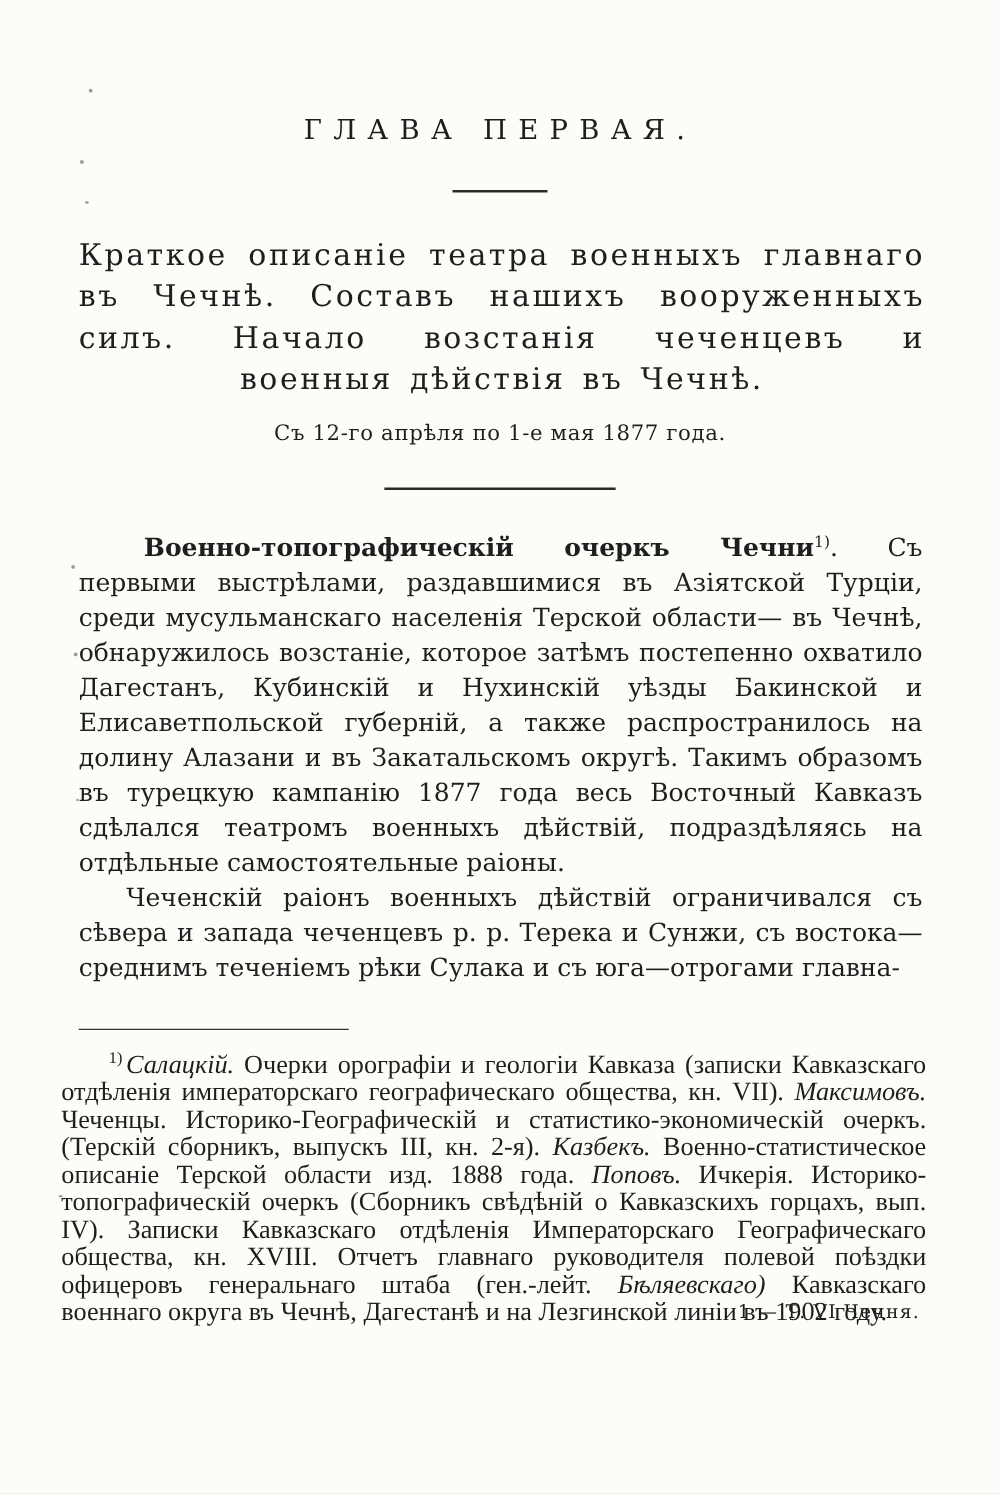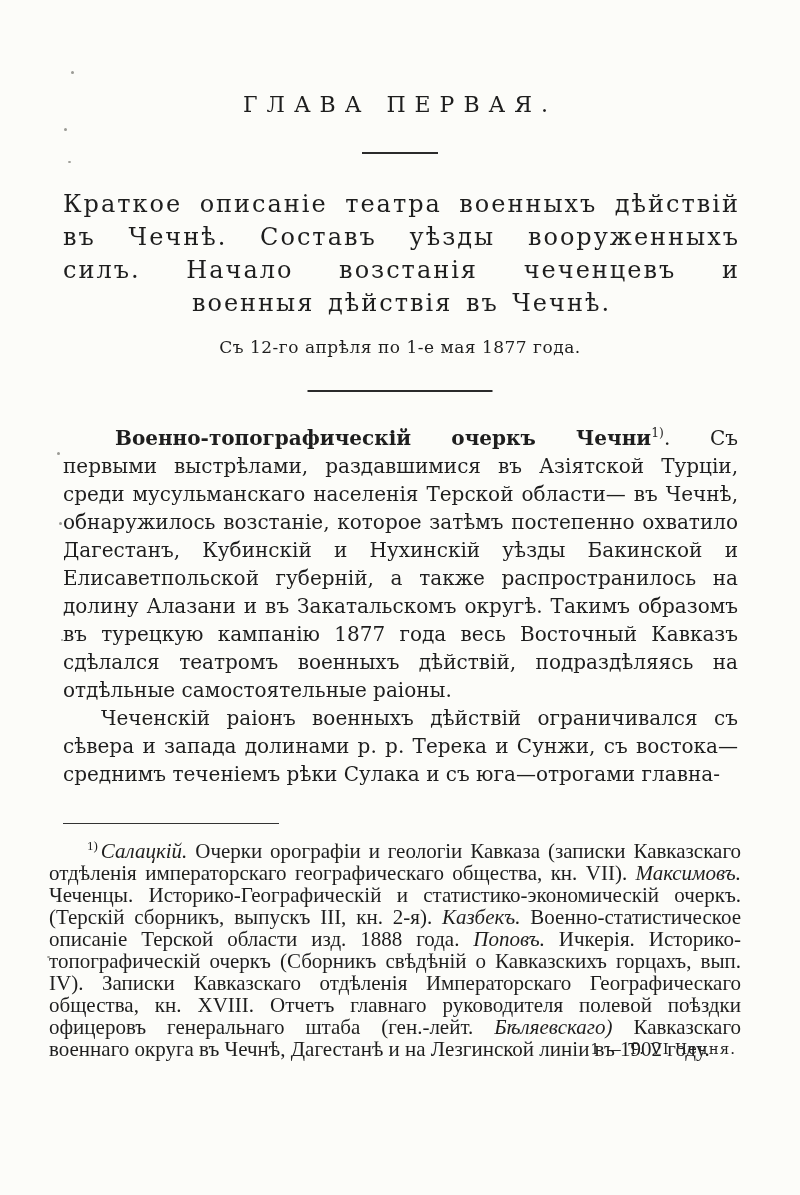--- a/index.html
+++ b/index.html
@@ -99,29 +99,29 @@
 </style>
 </head>
 <body>
 
 <div class="page">
 
   <h1 class="chapter-heading">ГЛАВА ПЕРВАЯ.</h1>
 
   <div class="title-rule"></div>
 
-  <p class="summary">Краткое описаніе театра военныхъ дѣйствій въ Чечнѣ. Составъ уѣзды вооруженныхъ силъ. Начало возстанія чеченцевъ и военныя дѣйствія въ Чечнѣ.</p>
+  <p class="summary">Краткое описаніе театра военныхъ главнаго въ Чечнѣ. Составъ нашихъ вооруженныхъ силъ. Начало возстанія чеченцевъ и военныя дѣйствія въ Чечнѣ.</p>
 
   <p class="date-line">Съ 12-го апрѣля по 1-е мая 1877 года.</p>
 
   <div class="date-divider"></div>
 
   <div class="body-text">
     <p><b class="lead">Военно-топографическій очеркъ Чечни</b><sup class="noteref">1)</sup><span>. Съ первыми выстрѣлами, раздавшимися въ Азіятской Турціи, среди мусульманскаго населенія Терской области— въ Чечнѣ, обнаружилось возстаніе, которое затѣмъ постепенно охватило Дагестанъ, Кубинскій и Нухинскій уѣзды Бакинской и Елисаветпольской губерній, а также распространилось на долину Алазани и въ Закатальскомъ округѣ. Такимъ образомъ въ турецкую кампанію 1877 года весь Восточный Кавказъ сдѣлался театромъ военныхъ дѣйствій, подраздѣляясь на отдѣльные самостоятельные раіоны.</span></p>
-    <p><span>Чеченскій раіонъ военныхъ дѣйствій ограничивался съ сѣвера и запада долинами р. р. Терека и Сунжи, съ востока— среднимъ теченіемъ рѣки Сулака и съ юга—отрогами главна-</span></p>
+    <p><span>Чеченскій раіонъ военныхъ дѣйствій ограничивался съ сѣвера и запада чеченцевъ р. р. Терека и Сунжи, съ востока— среднимъ теченіемъ рѣки Сулака и съ юга—отрогами главна-</span></p>
   </div>
 
   <div class="footnote-rule"></div>
 
   <p class="footnote"><sup class="noteref">1)</sup><span class="it">Салацкій.</span><span> Очерки орографіи и геологіи Кавказа (записки Кавказскаго отдѣленія императорскаго географическаго общества, кн. VII). </span><span class="it">Максимовъ.</span><span> Чеченцы. Историко-Географическій и статистико-экономическій очеркъ. (Терскій сборникъ, выпускъ III, кн. 2-я). </span><span class="it">Казбекъ.</span><span> Военно-статистическое описаніе Терской области изд. 1888 года. </span><span class="it">Поповъ.</span><span> Ичкерія. Историко-топографическій очеркъ (Сборникъ свѣдѣній о Кавказскихъ горцахъ, вып. IV). Записки Кавказскаго отдѣленія Императорскаго Географическаго общества, кн. XVIII. Отчетъ главнаго руководителя полевой поѣздки офицеровъ генеральнаго штаба (ген.-лейт. </span><span class="it">Бѣляевскаго)</span><span> Кавказскаго военнаго округа въ Чечнѣ, Дагестанѣ и на Лезгинской линіи въ 1902 году.</span></p>
 
   <div class="signature">1 — Т. VI Чечня.</div>
 
   <div class="speck" style="left:71px; top:71px; width:3px; height:3px;"></div>
   <div class="speck" style="left:64px; top:128px; width:3px; height:3px;"></div>

